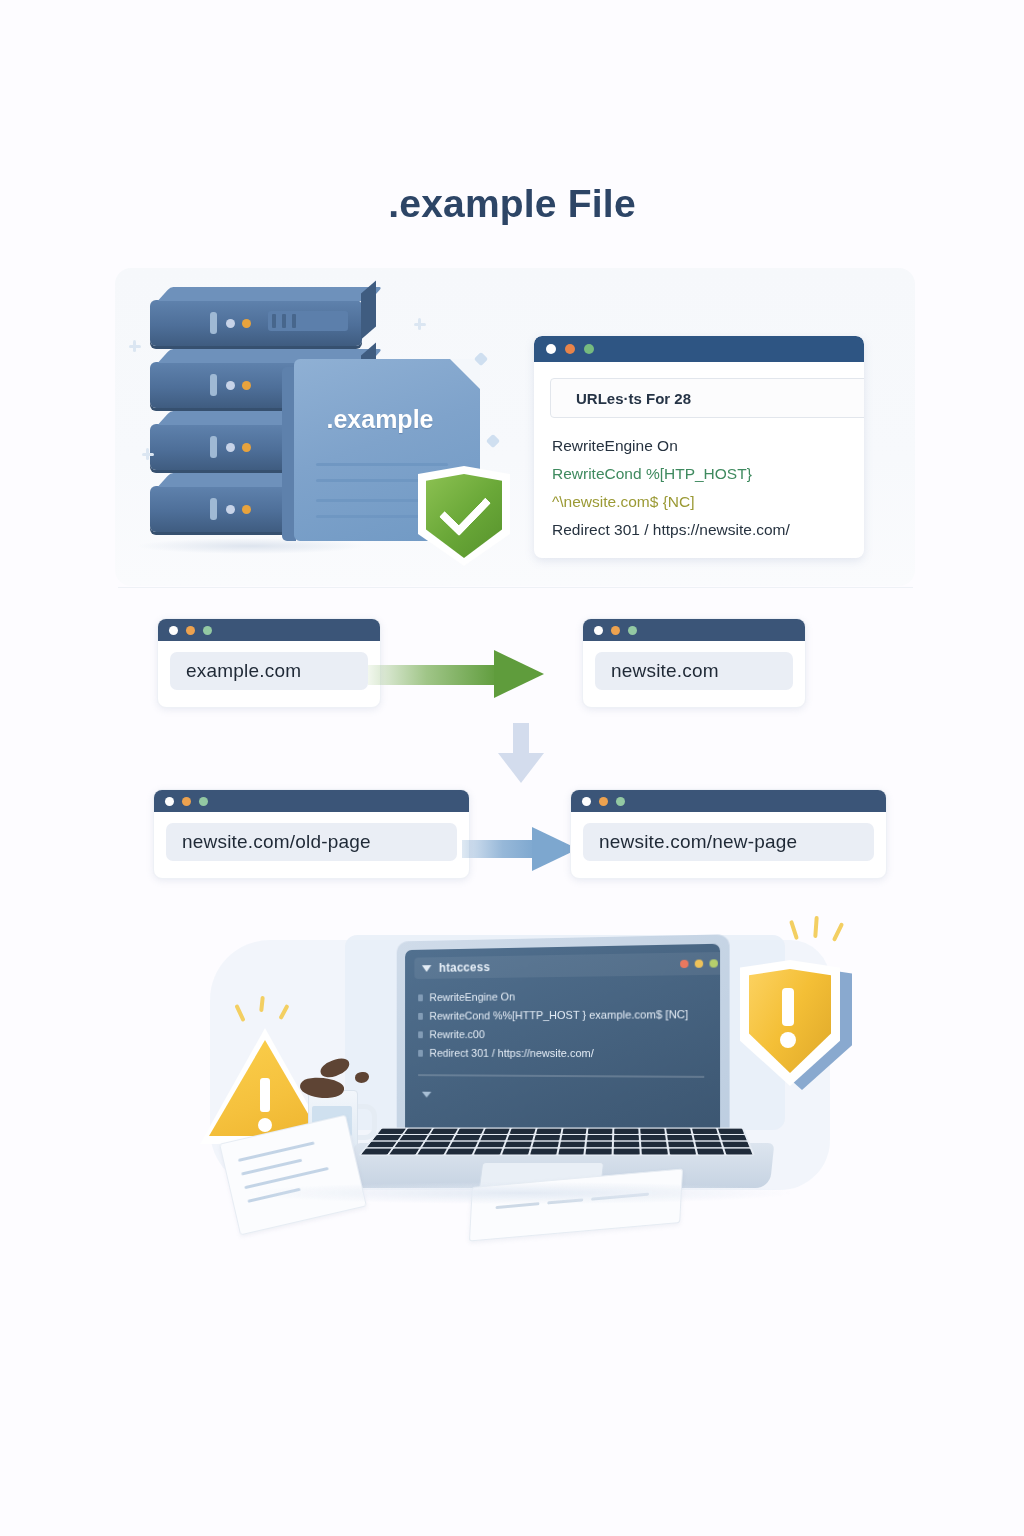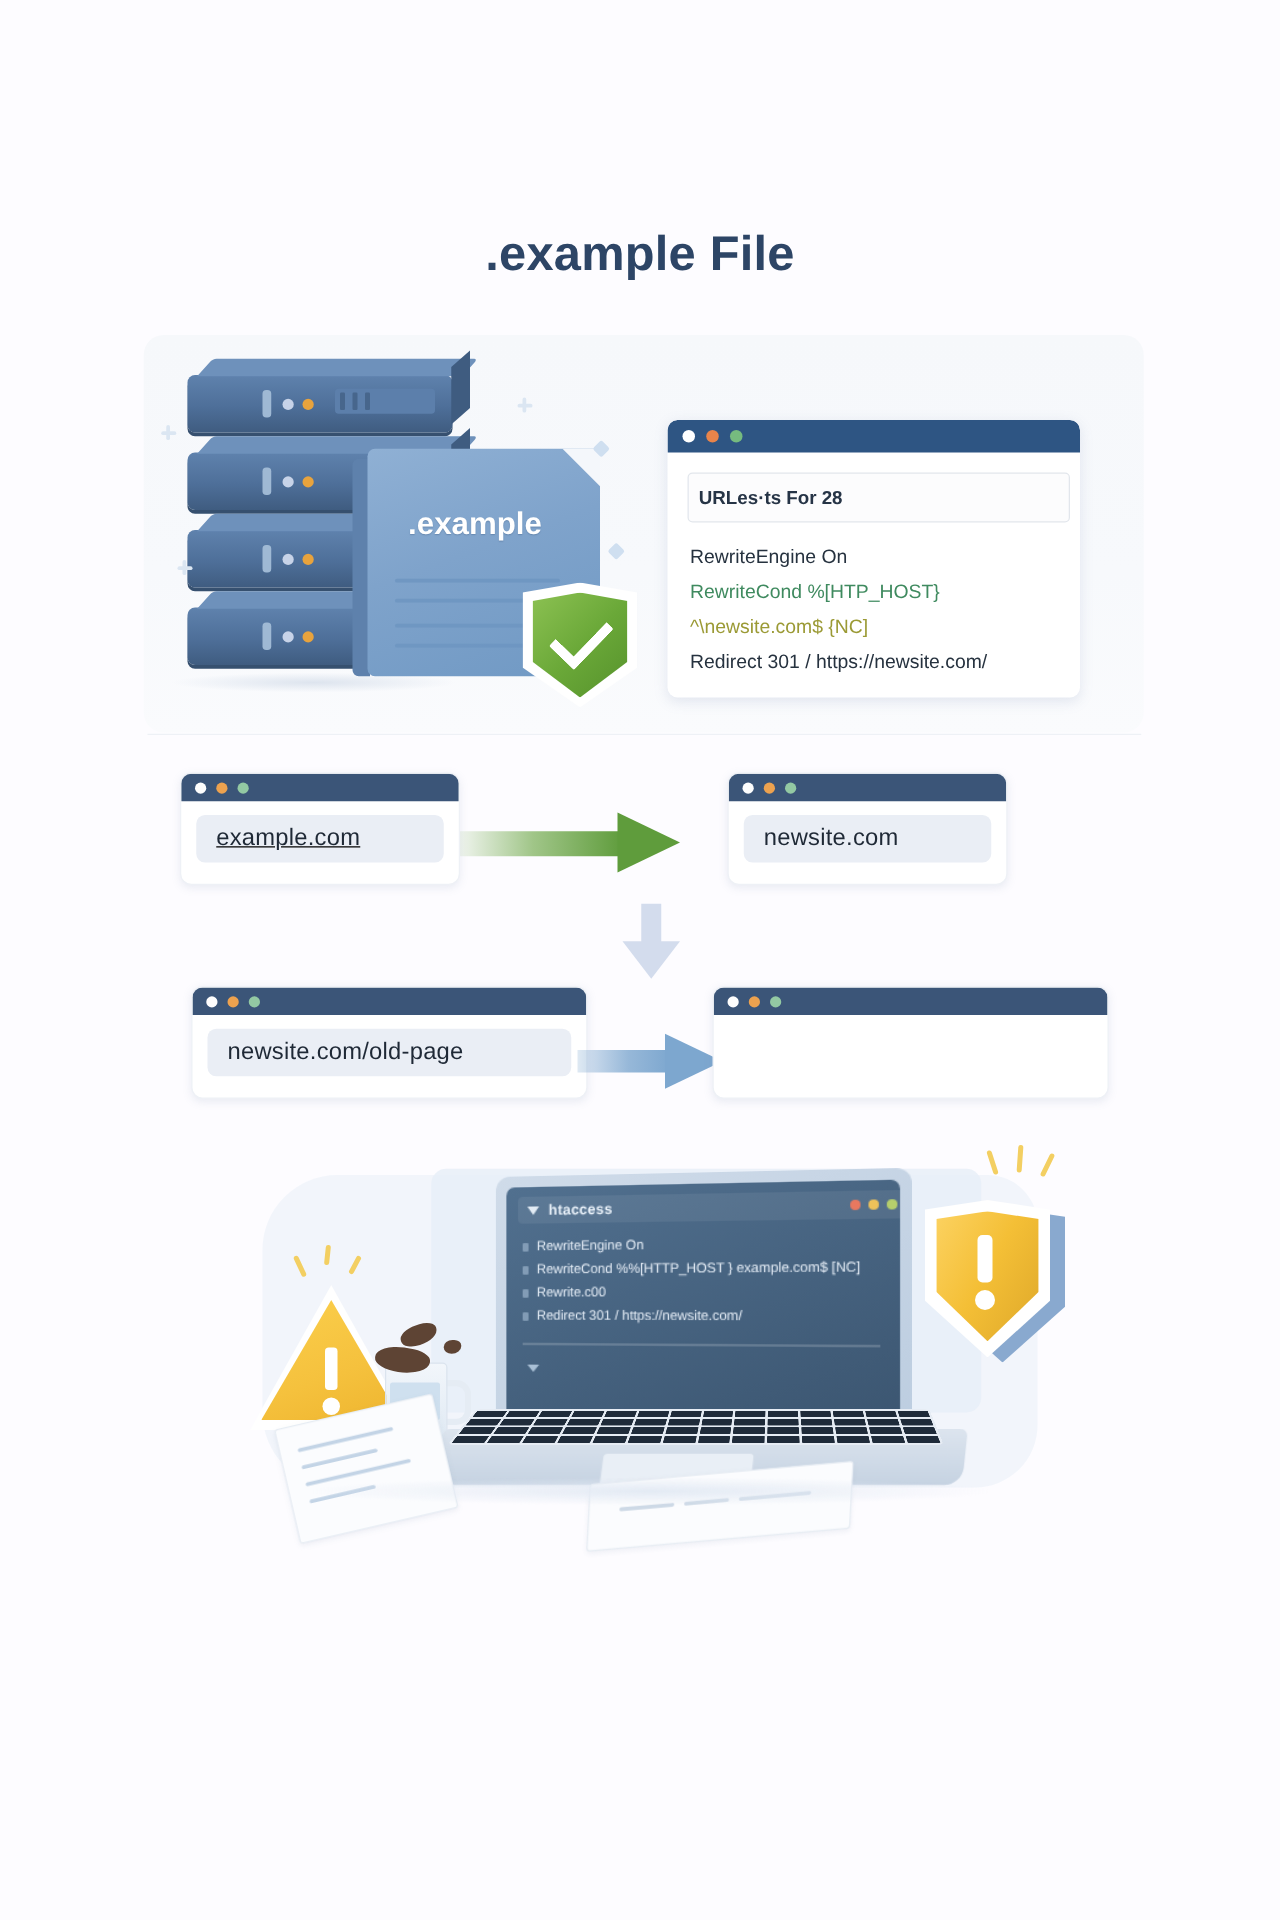--- a/index.html
+++ b/index.html
@@ -126,21 +126,21 @@
     height:26px;background:#2e5583;border-radius:8px 8px 0 0;
     display:flex;align-items:center;padding-left:12px;gap:9px;
   }
   .bar .dot{width:10px;height:10px;border-radius:50%;}
   .dot.w{background:#ffffff;}
   .dot.o{background:#e8844a;}
   .dot.g{background:#76bb7f;}
   .code-win .search{
     position:absolute;left:16px;top:42px;width:296px;height:38px;
     background:#fcfcfd;border:1px solid #e2e6ec;border-radius:4px;
-    display:flex;align-items:center;padding-left:8px;
+    display:flex;align-items:center;padding-left:25px;
     font-size:15px;font-weight:bold;color:#263446;
   }
   .code-lines{position:absolute;left:18px;top:96px;width:310px;}
   .code-lines div{font-size:15.5px;line-height:28px;white-space:nowrap;}
   .c-dark{color:#26323f;}
   .c-green{color:#3f8a5f;}
   .c-olive{color:#9b9a35;}
 
   
   .browser{
@@ -158,21 +158,21 @@
   .bdot.w{background:#fdfdfd;}
   .bdot.o{background:#eda24f;}
   .bdot.g{background:#93c9a3;}
   .browser .urlbox{
     margin:11px 12px 12px 12px;height:38px;
     background:#eaeef5;border-radius:7px;
     display:flex;align-items:center;padding-left:16px;
     font-size:19px;color:#1f2936;letter-spacing:.2px;
   }
 
-  #bw-example{left:144px;top:618px;width:222px;height:88px;text-decoration:underline;}
+  #bw-example{left:157px;top:618px;width:222px;height:88px;}
   #bw-newsite{left:582px;top:618px;width:222px;height:88px;}
   #bw-oldpage{left:153px;top:789px;width:315px;height:88px;}
   #bw-newpage{left:570px;top:789px;width:315px;height:88px;}
 
   
   .arrow-green{position:absolute;left:368px;top:650px;width:180px;height:48px;}
   .arrow-green .shaft{
     position:absolute;left:0;top:15px;width:130px;height:20px;
     background:linear-gradient(90deg,rgba(122,177,86,.10) 0%,rgba(110,168,72,.65) 45%,#5f9c3c 100%);
   }
@@ -470,20 +470,21 @@
     <div class="shaft"></div>
       <div class="head"></div>
   </div>
 
   <div class="browser" id="bw-newpage">
     <div class="bbar">
       <span class="bdot w"></span>
       <span class="bdot o"></span>
       <span class="bdot g"></span>
     </div>
+    <div class="urlbox">newsite.com/new-page</div>
   </div>
 
   <div class="scene">
     <div class="scene-blob"></div>
     <div class="ghost-screen"></div>
 
     <div class="ray" style="left:58px;top:104px;width:4px;height:18px;transform:rotate(-25deg);"></div>
     <div class="ray" style="left:80px;top:96px;width:4px;height:16px;transform:rotate(6deg);"></div>
     <div class="ray" style="left:102px;top:104px;width:4px;height:16px;transform:rotate(28deg);"></div>
 

